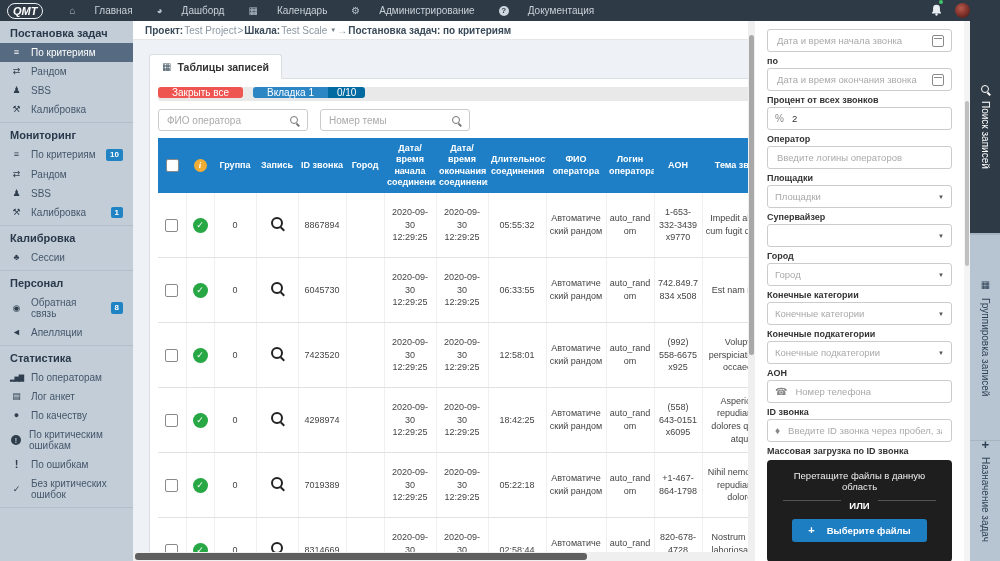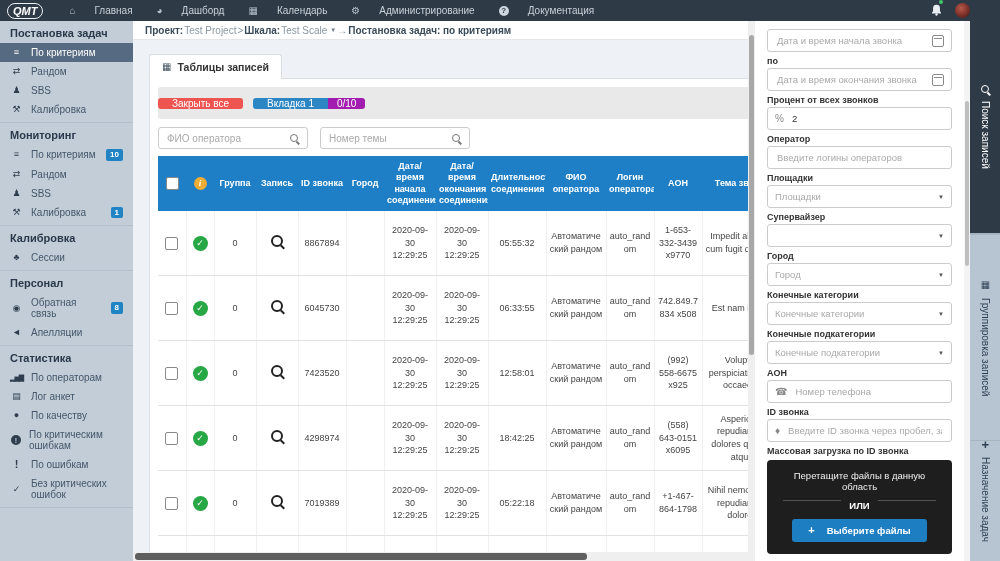--- a/index.html
+++ b/index.html
@@ -58,25 +58,25 @@
   .bc-scale{cursor:pointer;display:inline-flex;align-items:center;gap:3px}
   .bc-caret{font-size:6px;color:#6e7b87}
 
   
   .main{position:absolute;left:133px;top:40px;width:615px;bottom:0;background:#eef1f5;overflow:hidden}
   .tab-row{margin:13px 0 0 16px}
   .rec-tab{display:inline-flex;align-items:center;gap:6px;background:#fff;border:1px solid #d9dee3;border-bottom:1px solid #fff;
     border-radius:3px 3px 0 0;padding:6px 12px 5px;font-size:10.5px;font-weight:bold;color:#333;cursor:pointer;position:relative;top:1px}
   .ticon{color:#3d5260;font-size:10px;line-height:1}
   .card{margin-left:16px;background:#fff;border:1px solid #d9dee3;width:720px;min-height:478px;padding:8px;box-sizing:border-box}
-  .toolbar{background:#e9e9e9;border-radius:3px;display:flex;align-items:center;height:32px}
+  .toolbar{background:#e9e9e9;border-radius:3px;display:flex;align-items:flex-start;height:14px}
   .toolbar button{border:none;font-size:10px;color:#fff;cursor:pointer;font-family:inherit}
   .btn-close-all{background:#ee5450;border-radius:3px;padding:0 14px}
   .btn-tab1{background:#2d86c4;margin-left:10px;padding:0 14px;border-radius:3px 0 0 3px}
-  .counter{background:#a21caf;color:#fff;display:flex;align-items:center;padding:0 9px;font-size:10px;border-radius:0 3px 3px 0}
+  .counter{background:#0369a1;color:#fff;display:flex;align-items:center;padding:0 9px;font-size:10px;border-radius:0 3px 3px 0}
   .search-row{display:flex;gap:12px;margin:8px 0 7px}
   .srch{position:relative;width:150px}
   .srch input{width:100%;height:22px;border:1px solid #ccc;border-radius:3px;padding:0 24px 0 8px;font-size:10px;
     box-sizing:border-box;color:#555;font-family:inherit;outline:none}
   .srch input::placeholder{color:#aaa}
   .mag{display:inline-block;position:relative;width:6px;height:6px;border:1.5px solid #777;border-radius:50%}
   .mag::after{content:"";position:absolute;width:4px;height:1.5px;background:#777;right:-3px;bottom:-2px;transform:rotate(45deg)}
   .srch .mag{position:absolute;right:10px;top:7px}
   .mag.big{width:8px;height:8px;border-width:2px;border-color:#222;cursor:pointer}
   .mag.big::after{width:5px;height:2px;background:#222;right:-4px;bottom:-3px}
@@ -95,21 +95,21 @@
   .plabel{font-size:9px;font-weight:bold;color:#333;margin:4px 0 2px}
   .pinput,.pselect{display:flex;align-items:center;height:21px;border:1px solid #ccc;border-radius:3px;padding:0 7px;gap:6px;box-sizing:content-box}
   .pinput input{border:none;outline:none;flex:1;font-size:9.5px;color:#555;min-width:0;font-family:inherit;background:transparent}
   .pinput input::placeholder{color:#a9a9a9}
   .cal{width:10px;height:10px;border:1px solid #8a8a8a;border-radius:2px;position:relative;flex:none}
   .cal::before{content:"";position:absolute;left:1px;right:1px;top:2px;height:1.5px;background:#8a8a8a}
   .pfx{color:#888;font-size:10px;flex:none}
   .pselect{justify-content:space-between;cursor:pointer}
   .pselect .ph{color:#a9a9a9;font-size:9.5px;white-space:nowrap;overflow:hidden}
   .caret{color:#555;font-size:6px;flex:none}
-  .dropzone{margin-top:4px;background:#1e1e1e;border-radius:4px;padding:10px 10px 12px;text-align:center}
+  .dropzone{margin-top:4px;background:#1e1e1e;border-radius:4px;padding:10px 10px 20px;text-align:center}
   .dz-text{color:#f0f0f0;font-size:9.5px}
   .or{display:flex;align-items:flex-start;gap:8px;margin:8px 6px;color:#fff;font-weight:bold;font-size:9.5px}
   .or::before,.or::after{content:"";flex:1;height:1px;background:#555}
   .btn-files{background:#1e7ec2;border:none;color:#fff;font-size:9.5px;font-weight:bold;padding:6px 16px;border-radius:3px;display:inline-flex;gap:12px;align-items:center;cursor:pointer;font-family:inherit}
   .btn-files .plus{font-size:11px;line-height:1}
 
   
   .vstrip{position:absolute;right:0;top:21px;width:30px;bottom:0;background:#b7c4d1;z-index:20}
   .vtab{writing-mode:vertical-rl;display:flex;align-items:center;justify-content:center;gap:8px;width:30px;box-sizing:border-box;color:#2e4257;font-size:10px;cursor:pointer}
   .vtab .vicon{font-size:10px;line-height:1}

